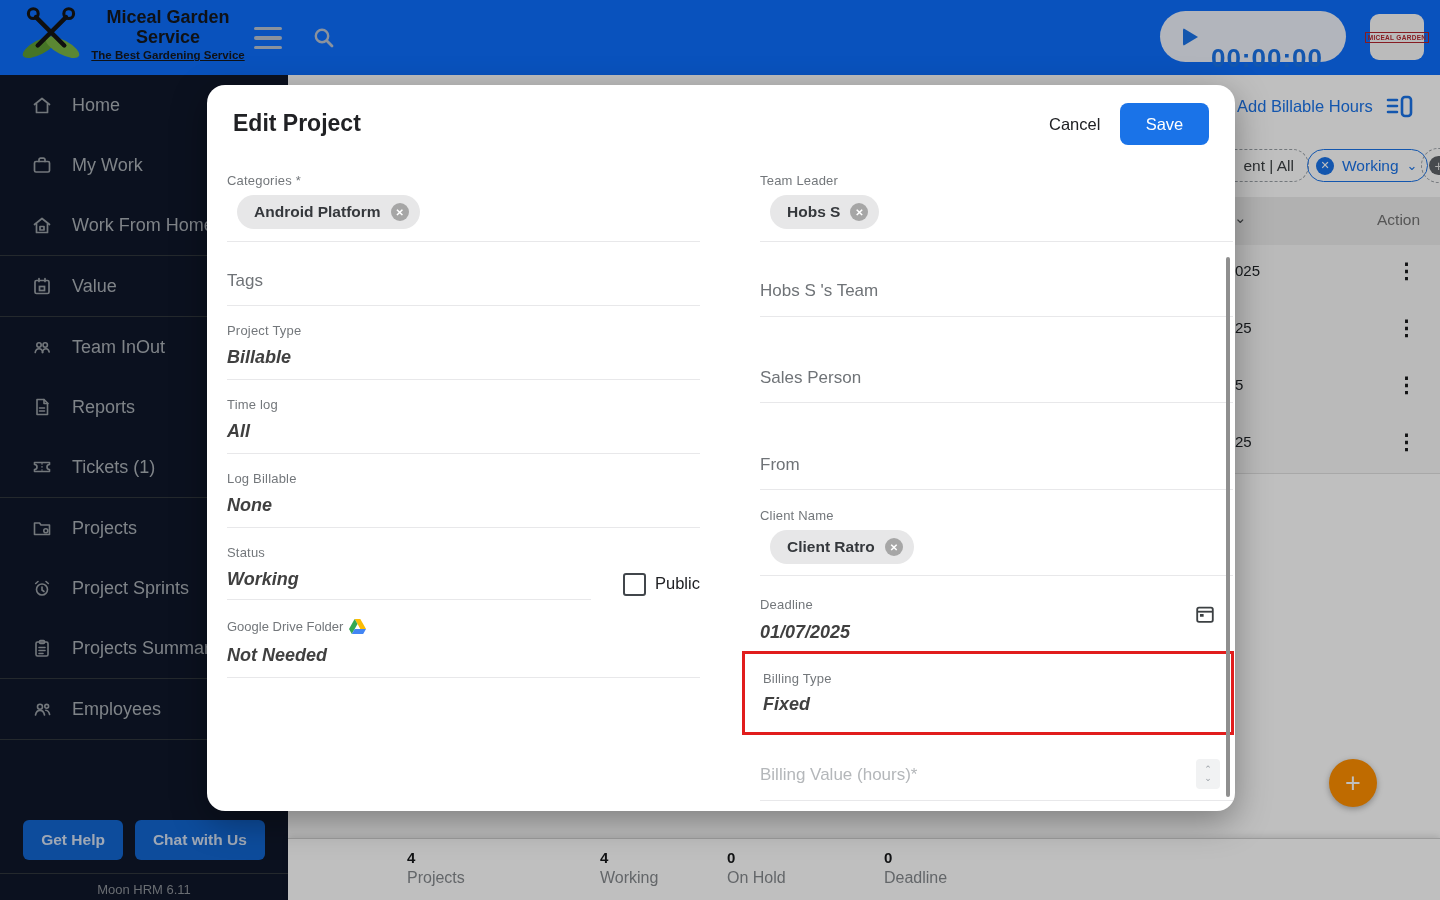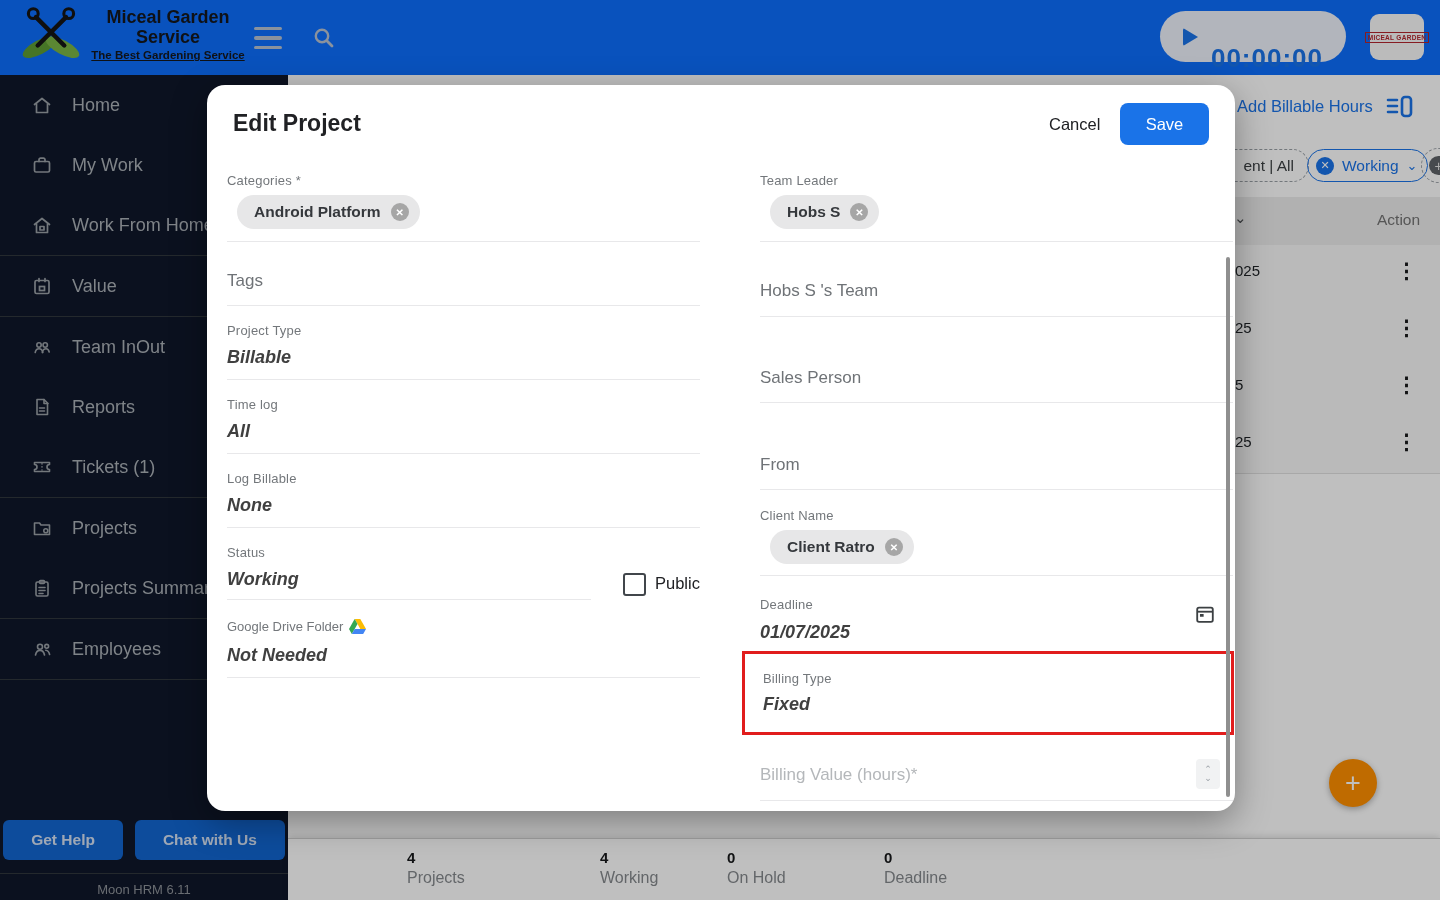--- a/index.html
+++ b/index.html
@@ -20,21 +20,21 @@
   .avatar{position:absolute;left:1370px;top:14px;width:54px;height:46px;background:#fafafa;border-radius:9px;display:flex;align-items:center;justify-content:center;}
   .avatar span{font-size:6.5px;font-weight:700;color:#b3262e;border:1px solid #b3262e;padding:1px 2px;letter-spacing:.3px;white-space:nowrap;}
   
   .side{position:absolute;left:0;top:75px;width:288px;height:825px;background:#0f172a;}
   .s-item{height:60px;display:flex;align-items:center;gap:18px;padding-left:30px;color:#aab0b6;font-size:18px;cursor:pointer;}
   .s-item .ico{width:24px;height:24px;display:flex;align-items:center;justify-content:center;}
   .s-item.active{background:#1a73e8;color:#f2f6ff;}
   .s-item.active svg *{stroke:#f2f6ff;}
   .s-sep{height:1px;background:#31373d;}
   .s-btns{position:absolute;left:0;top:745px;width:288px;display:flex;justify-content:center;gap:12px;}
-  .s-btn{background:#1266d1;color:#d4e0f2;font-size:15.5px;font-weight:700;border:none;border-radius:6px;padding:11px 28px;cursor:pointer;font-family:"Liberation Sans",sans-serif;}
+  .s-btn{background:#1266d1;color:#d4e0f2;font-size:15.5px;font-weight:700;border:none;border-radius:6px;padding:11px 18px;cursor:pointer;font-family:"Liberation Sans",sans-serif;}
   .s-ver{position:absolute;left:0;top:798px;width:288px;text-align:center;color:#8d9298;font-size:13px;border-top:1px solid #31373d;padding-top:8px;}
   
   .main{position:absolute;left:288px;top:75px;width:1152px;height:825px;background:#fff;}
   .add-link{position:absolute;left:949px;top:22px;color:#1a73e8;font-size:16.5px;cursor:pointer;}
   .add-ic{position:absolute;left:1098px;top:19px;cursor:pointer;}
   .chip-partial{position:absolute;left:910px;top:74px;width:95px;height:31px;border:1.6px dashed #9aa0a6;border-radius:17px;display:flex;align-items:center;justify-content:flex-end;padding-right:14px;font-size:15.5px;color:#3c4043;cursor:pointer;}
   .chip-working{position:absolute;left:1019px;top:74px;height:31px;border:1.6px solid #1a73e8;border-radius:17px;display:flex;align-items:center;gap:8px;padding:0 10px 0 8px;color:#1a73e8;font-size:15.5px;cursor:pointer;background:transparent;}
   .xcirc-b{width:18px;height:18px;border-radius:50%;background:#1a73e8;color:#fff;font-size:11px;display:flex;align-items:center;justify-content:center;}
   .chev{font-size:13px;color:#1a73e8;}
   .chip-addfilter{position:absolute;left:1133px;top:73px;width:33px;height:33px;border:1.6px dashed #9aa0a6;border-radius:50%;display:flex;align-items:center;justify-content:center;cursor:pointer;}
@@ -191,20 +191,30 @@
           <svg width="22" height="22" viewBox="0 0 22 22" fill="none" stroke="#9aa0a6" stroke-width="1.6" stroke-linejoin="round">
             <path d="M3.5 6h5l1.5 2h8.5v9.5h-15z"></path>
             <circle cx="14.8" cy="13.8" r="2"></circle>
           </svg>
         </span>
       <span>Projects</span>
     </div>
     <div class="s-item">
       <span class="ico">
           <svg width="22" height="22" viewBox="0 0 22 22" fill="none" stroke="#9aa0a6" stroke-width="1.6" stroke-linecap="round">
+            <circle cx="11" cy="12.5" r="5.5"></circle>
+            <path d="M11 10v3l2 1.5"></path>
+            <path d="M7 4.5l-2.3 2 M15 4.5l2.3 2"></path>
+          </svg>
+        </span>
+      <span>Project Sprints</span>
+    </div>
+    <div class="s-item">
+      <span class="ico">
+          <svg width="22" height="22" viewBox="0 0 22 22" fill="none" stroke="#9aa0a6" stroke-width="1.6" stroke-linecap="round">
             <rect x="5" y="5" width="12" height="14" rx="1.5"></rect>
             <rect x="8.5" y="3.5" width="5" height="3" rx="1"></rect>
             <path d="M8 10.5h6 M8 13.5h6 M8 16.5h4"></path>
           </svg>
         </span>
       <span>Projects Summary</span>
     </div>
     <div class="s-sep"></div>
     <div class="s-item">
       <span class="ico">

